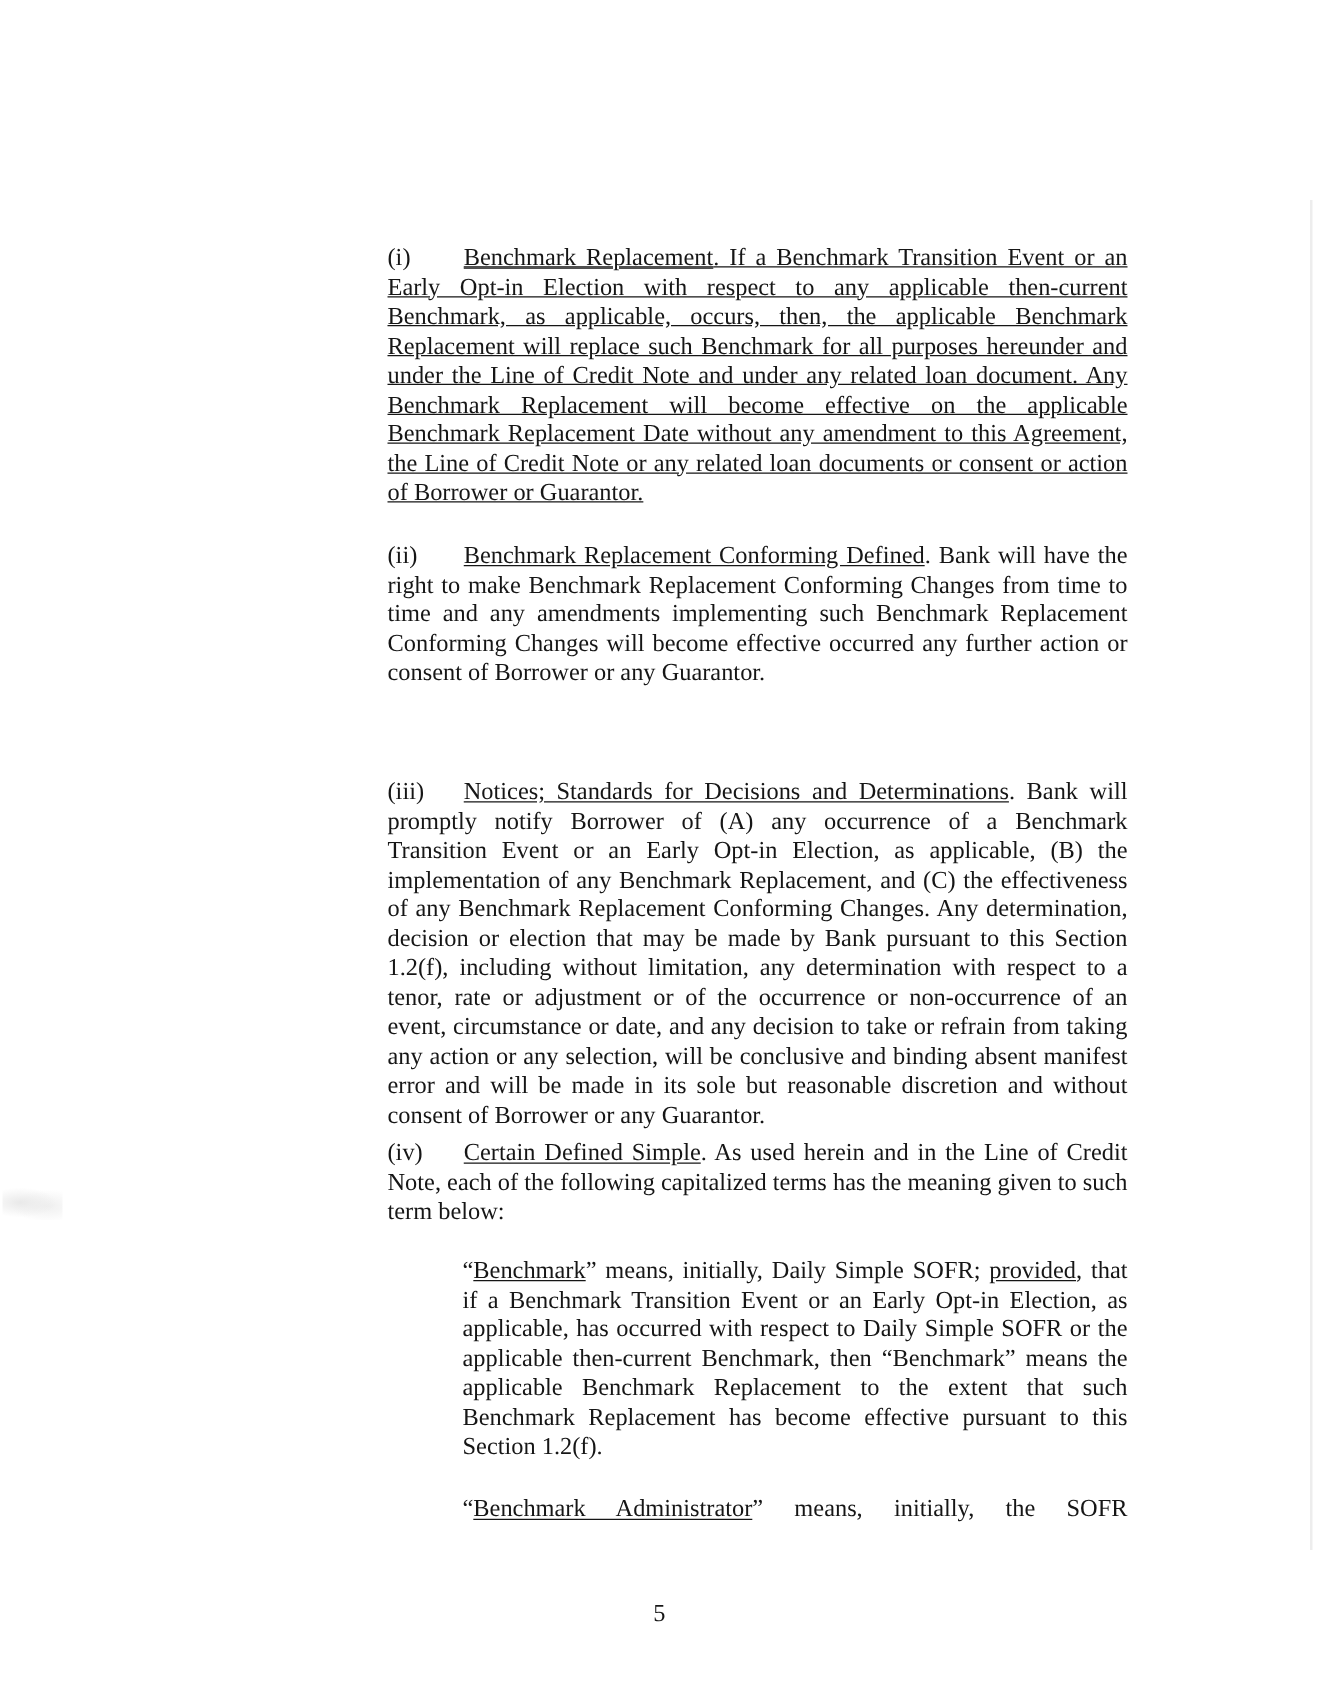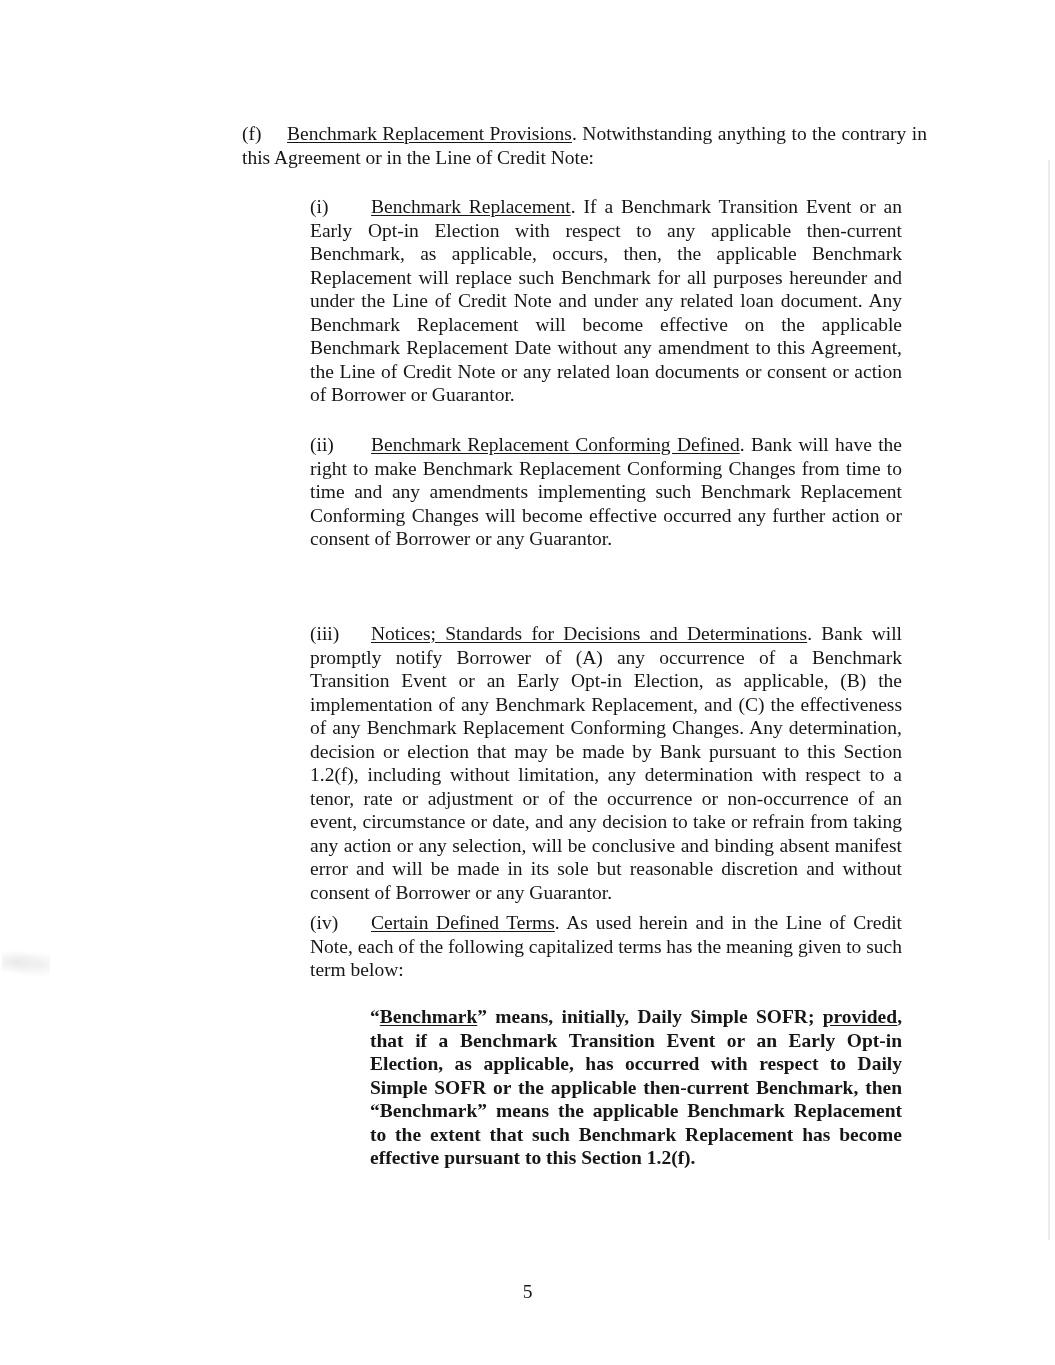--- a/index.html
+++ b/index.html
@@ -26,26 +26,26 @@
     display: inline-block;
     vertical-align: baseline;
   }
   .num-f   { width: 45px; }
   .num-sub { width: 61px; }
   .heading, .uline {
     text-decoration: underline;
     text-underline-offset: 2px;
   }
   #para-f     { left: 242px; top: 122px;  width: 685px; }
-  #clause-i   { left: 310px; top: 195px;  width: 592px; }
+  #clause-i   { left: 310px; top: 195px;  width: 592px; text-decoration: underline; }
   #clause-ii  { left: 310px; top: 433px;  width: 592px; }
   #clause-iii { left: 310px; top: 576px;  width: 592px; margin-top: 46px; }
   #clause-iv  { left: 310px; top: 911px;  width: 592px; }
   #def-benchmark {
-    left: 370px; top: 1005px; width: 532px; font-weight: bold;
+    left: 370px; top: 1005px; width: 532px;
   }
   #def-benchmark-admin {
     left: 370px; top: 1196px; width: 532px;
     text-align: justify;
     text-align-last: justify;
   }
   #page-number {
     position: absolute;
     left: 0; top: 1280px;
     width: 1055px;
@@ -65,43 +65,43 @@
     width: 48px; height: 28px;
     background: radial-gradient(ellipse at 30% 50%, #e9e9e9 0%, rgba(255,255,255,0) 60%),
                 radial-gradient(ellipse at 75% 60%, #efefef 0%, rgba(255,255,255,0) 55%);
   }
 </style>
 </head>
 <body>
 
 <div id="page">
 
-  <div id="para-f" class="para">
-    <span class="num num-f">(f)</span><span class="heading">Benchmark Replacement Provisions</span><span>. Notwithstanding anything to the contrary in this Agreement or in the Line of Credit Note:</span>
-  </div>
 
   <div id="clause-i" class="para">
     <span class="num num-sub">(i)</span><span class="heading">Benchmark Replacement</span><span>. If a Benchmark Transition Event or an Early Opt-in Election with respect to any applicable then-current Benchmark, as applicable, occurs, then, the applicable Benchmark Replacement will replace such Benchmark for all purposes hereunder and under the Line of Credit Note and under any related loan document. Any Benchmark Replacement will become effective on the applicable Benchmark Replacement Date without any amendment to this Agreement, the Line of Credit Note or any related loan documents or consent or action of Borrower or Guarantor.</span>
   </div>
 
   <div id="clause-ii" class="para">
     <span class="num num-sub">(ii)</span><span class="heading">Benchmark Replacement Conforming Defined</span><span>. Bank will have the right to make Benchmark Replacement Conforming Changes from time to time and any amendments implementing such Benchmark Replacement Conforming Changes will become effective occurred any further action or consent of Borrower or any Guarantor.</span>
   </div>
 
   <div id="clause-iii" class="para">
     <span class="num num-sub">(iii)</span><span class="heading">Notices; Standards for Decisions and Determinations</span><span>. Bank will promptly notify Borrower of (A) any occurrence of a Benchmark Transition Event or an Early Opt-in Election, as applicable, (B) the implementation of any Benchmark Replacement, and (C) the effectiveness of any Benchmark Replacement Conforming Changes. Any determination, decision or election that may be made by Bank pursuant to this Section 1.2(f), including without limitation, any determination with respect to a tenor, rate or adjustment or of the occurrence or non-occurrence of an event, circumstance or date, and any decision to take or refrain from taking any action or any selection, will be conclusive and binding absent manifest error and will be made in its sole but reasonable discretion and without consent of Borrower or any Guarantor.</span>
   </div>
 
   <div id="clause-iv" class="para">
-    <span class="num num-sub">(iv)</span><span class="heading">Certain Defined Terms</span><span>. As used herein and in the Line of Credit Note, each of the following capitalized terms has the meaning given to such term below:</span>
+    <span class="num num-sub">(iv)</span><span class="heading">Certain Defined Simple</span><span>. As used herein and in the Line of Credit Note, each of the following capitalized terms has the meaning given to such term below:</span>
   </div>
 
   <div id="def-benchmark" class="para">
     <span>“</span><span class="uline">Benchmark</span><span>”</span><span> means, initially, Daily Simple SOFR; </span><span class="uline">provided</span><span>, that if a Benchmark Transition Event or an Early Opt-in Election, as applicable, has occurred with respect to Daily Simple SOFR or the applicable then-current Benchmark, then “Benchmark” means the applicable Benchmark Replacement to the extent that such Benchmark Replacement has become effective pursuant to this Section 1.2(f).</span>
   </div>
 
+  <div id="def-benchmark-admin" class="para">
+    <span>“</span><span class="uline">Benchmark Administrator</span><span>”</span><span> means, initially, the SOFR</span>
+  </div>
 
   <div id="page-number">5</div>
 
   <div id="scan-line-right"></div>
   <div id="scan-smudge-left"></div>
 
 </div>
 
 </body></html>

